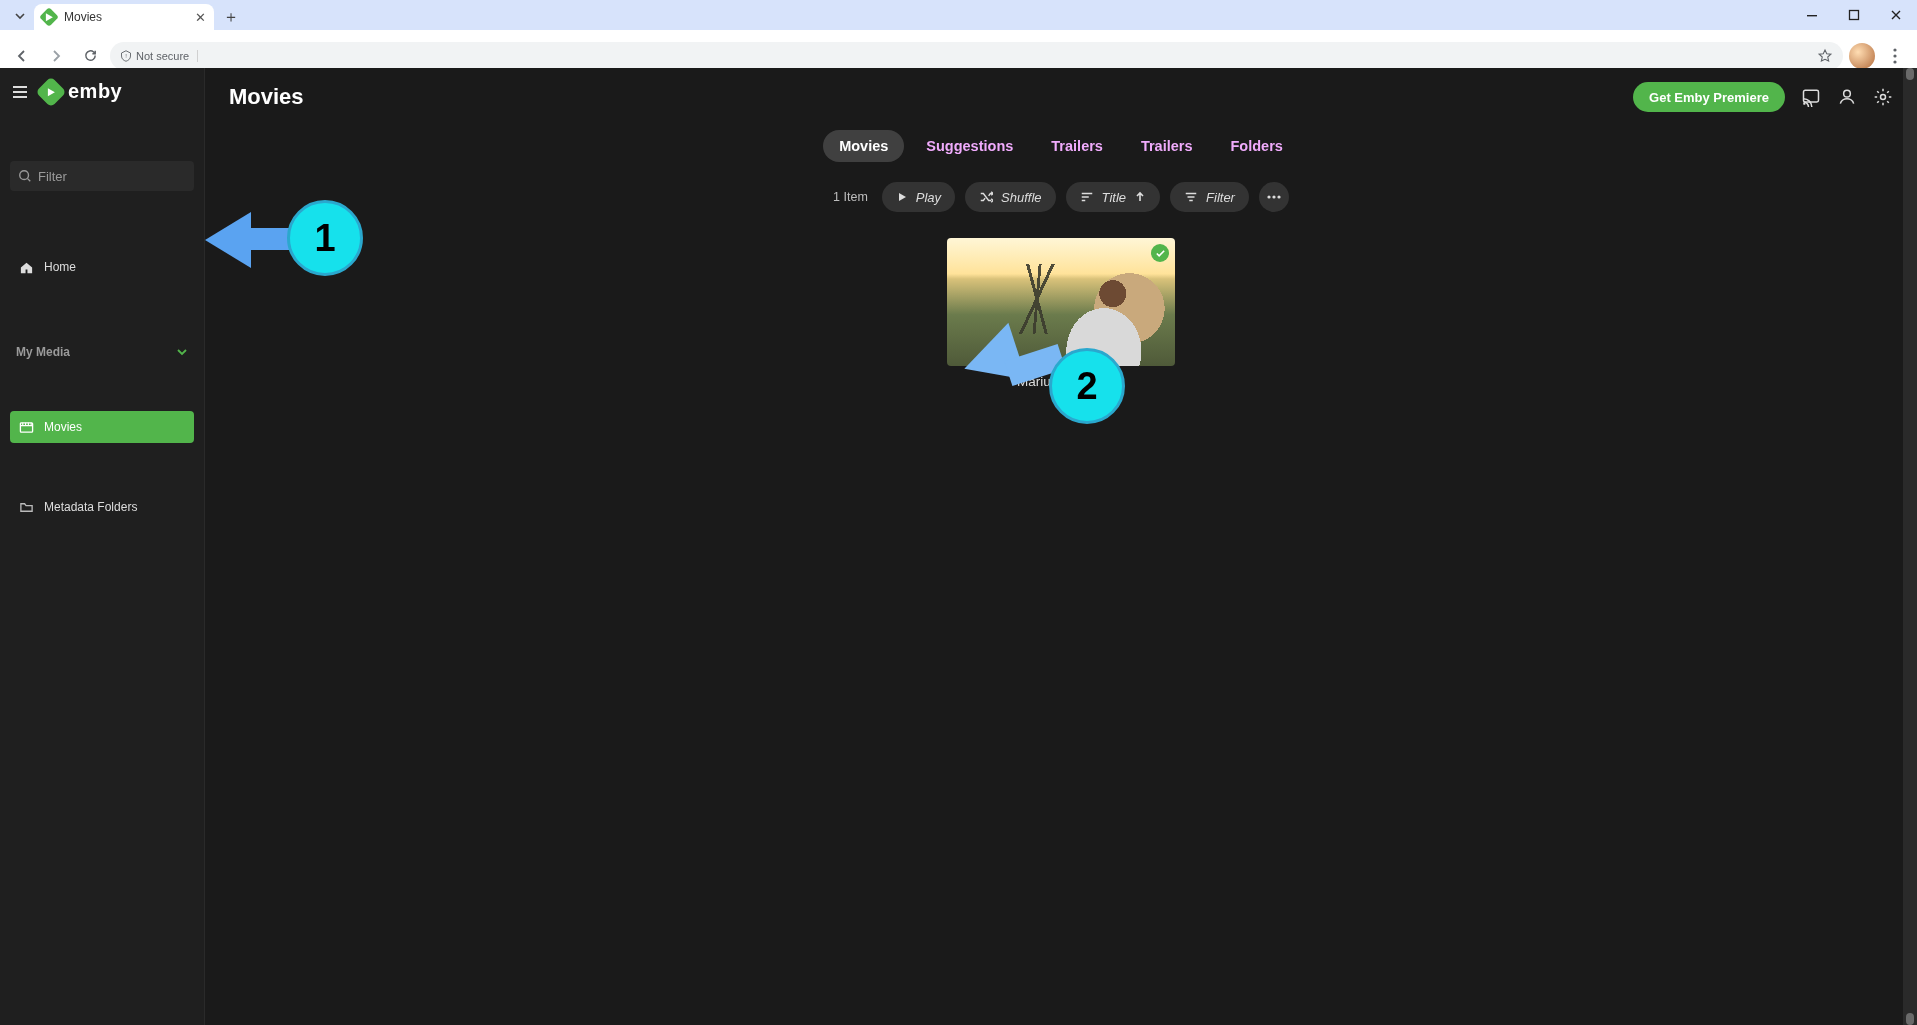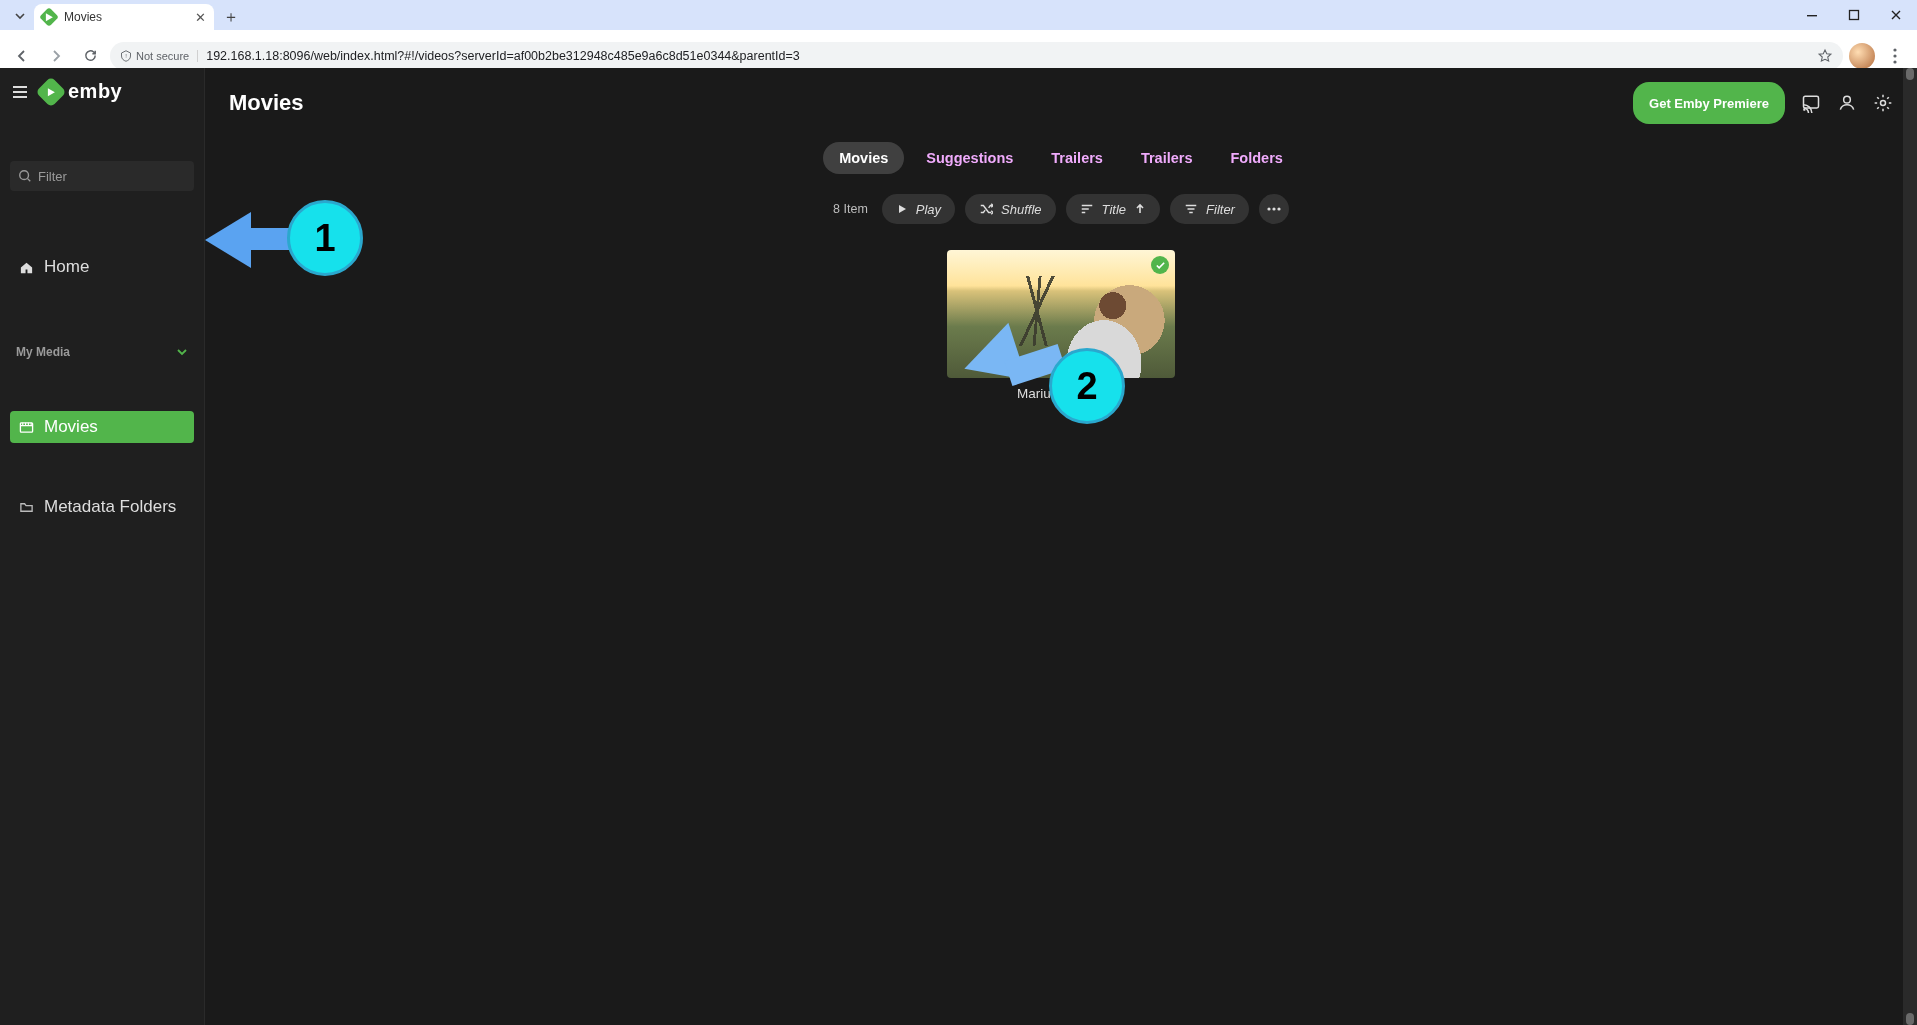--- a/index.html
+++ b/index.html
@@ -125,38 +125,38 @@
   .brand-logo::after{
     content:""; position:absolute; transform:rotate(-45deg);
     width:0;height:0;border-left:7px solid #fff;border-top:4px solid transparent;border-bottom:4px solid transparent;
   }
   .search-box {
     background:#2a2a2a;border-radius:4px;height:30px;display:flex;align-items:center;
     padding:0 8px;gap:6px;color:#9a9a9a;font-size:13px;margin-bottom:12px;
   }
   .side-item {
     display:flex;align-items:center;gap:10px;height:32px;padding:0 8px;border-radius:4px;
-    color:#ddd;font-size:17px; cursor:pointer;
+    color:#ddd;font-size:12px; cursor:pointer;
   }
   .side-section {
     display:flex;align-items:center;justify-content:space-between;
     color:#9a9a9a;font-size:12px;font-weight:600;margin-top:14px;margin-bottom:4px;padding:0 6px;
   }
   .side-item.active { background:#52b54b; color:#fff; }
   .side-item .ic { color:#bbb; width:16px; display:flex; justify-content:center;}
   .side-item.active .ic { color:#fff; }
 
   
   .main { flex:1; position:relative; padding: 14px 24px 24px 24px; overflow:hidden; }
   .topbar { display:flex; align-items:center; }
   .page-title { font-size:22px; font-weight:700; color:#fff; }
   .top-right { margin-left:auto; display:flex; align-items:center; gap:16px; }
   .premiere-btn {
     background:#52b54b;color:#fff;border:none;border-radius:16px;
-    height:42px;padding:0 16px;font-size:13px;font-weight:600;
+    height:30px;padding:0 16px;font-size:13px;font-weight:600;
   }
   .top-icon { color:#ddd; width:20px;height:20px; display:flex;align-items:center;justify-content:center; }
 
   .tabs {
     display:flex; gap:6px; justify-content:center; margin-top:18px;
   }
   .tab-pill {
     padding:8px 16px; border-radius:18px; font-size:14.5px; font-weight:600;
     color:#f0abfc; white-space:nowrap;
   }
@@ -288,21 +288,20 @@
       </svg>
   </div>
   <div class="addr-bar">
     <span class="secure">
       <svg width="12" height="12" viewBox="0 0 16 16">
           <path d="M8 1l6 3v4c0 4-3 6-6 7-3-1-6-3-6-7V4l6-3z" fill="none" stroke="#5f6368" stroke-width="1.2"></path>
           <text x="8" y="11" text-anchor="middle" font-size="8" fill="#5f6368">!</text>
         </svg>
       <span>Not secure</span>
     </span>
-    <span class="url">192.168.1.18:8096/web/index.html?#!/videos?serverId=af00b2be312948c485e9a6c8d51e0344&amp;parentId=3</span>
     <span class="star">
       <svg width="16" height="16" viewBox="0 0 24 24">
           <path d="M12 3l2.6 5.7 6.2.6-4.7 4.2 1.4 6.1L12 16.9 6.5 19.6l1.4-6.1L3.2 9.3l6.2-.6L12 3z" fill="none" stroke="#5f6368" stroke-width="1.6"></path>
         </svg>
     </span>
   </div>
   <div class="profile-btn"></div>
   <div class="kebab">
     <svg width="4" height="16" viewBox="0 0 4 16">
         <circle cx="2" cy="2" r="1.6" fill="#5f6368"></circle>
@@ -400,21 +399,21 @@
 
     <div class="tabs">
       <div class="tab-pill active">Movies</div>
       <div class="tab-pill">Suggestions</div>
       <div class="tab-pill">Trailers</div>
       <div class="tab-pill">Trailers</div>
       <div class="tab-pill">Folders</div>
     </div>
 
     <div class="controls-row">
-      <span class="item-count">8 Item</span>
+      <span class="item-count">1 Item</span>
 
       <div class="pill-btn">
         <svg width="12" height="12" viewBox="0 0 12 12">
             <path d="M3 2l7 4-7 4z" fill="#ddd"></path>
           </svg>
         <span>Play</span>
       </div>
 
       <div class="pill-btn">
         <svg width="14" height="14" viewBox="0 0 16 16">

